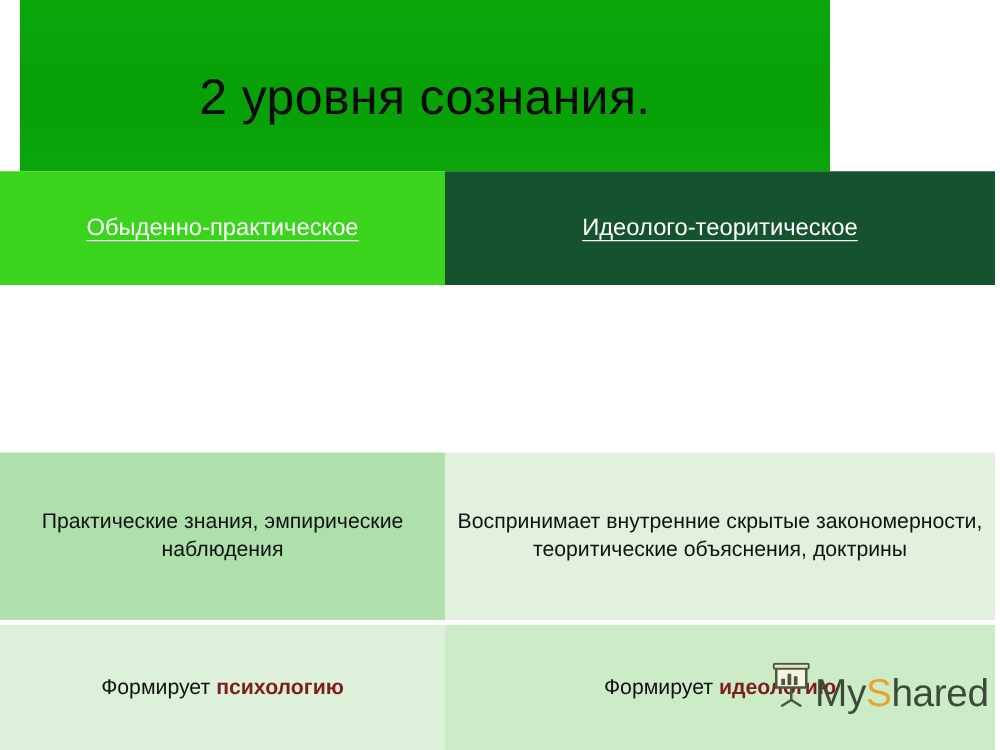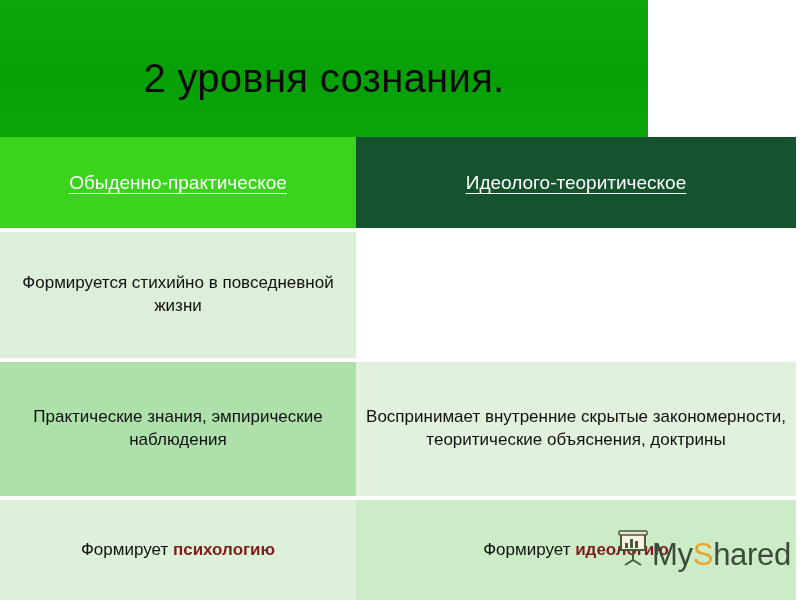--- a/index.html
+++ b/index.html
@@ -17,21 +17,21 @@
   .slide {
     position: relative;
     width: 800px;
     height: 600px;
     background: #ffffff;
   }
 
   
   .title-bar {
     position: absolute;
-    left: 0;
+    left: 16px;
     top: 0;
     width: 648px;
     height: 137px;
     background: linear-gradient(to bottom, #0ba70b 0%, #07a007 55%, #0aa60a 100%);
     display: flex;
     align-items: center;
     justify-content: center;
   }
   .title-text {
     color: #0a0a0a;
@@ -146,23 +146,20 @@
     <div class="row row-head">
       <div class="cell cell-left">
         <span class="head-label">Обыденно-практическое</span>
       </div>
       <div class="cell cell-right">
         <span class="head-label">Идеолого-теоритическое</span>
       </div>
     </div>
 
     <div class="row row-2">
-      <div class="cell cell-left">
-        <span class="cell-text">Формируется стихийно в повседневной жизни</span>
-      </div>
     </div>
 
     <div class="row row-3">
       <div class="cell cell-left">
         <span class="cell-text">Практические знания, эмпирические наблюдения</span>
       </div>
       <div class="cell cell-right">
         <span class="cell-text">Воспринимает внутренние скрытые закономерности, теоритические объяснения, доктрины</span>
       </div>
     </div>

